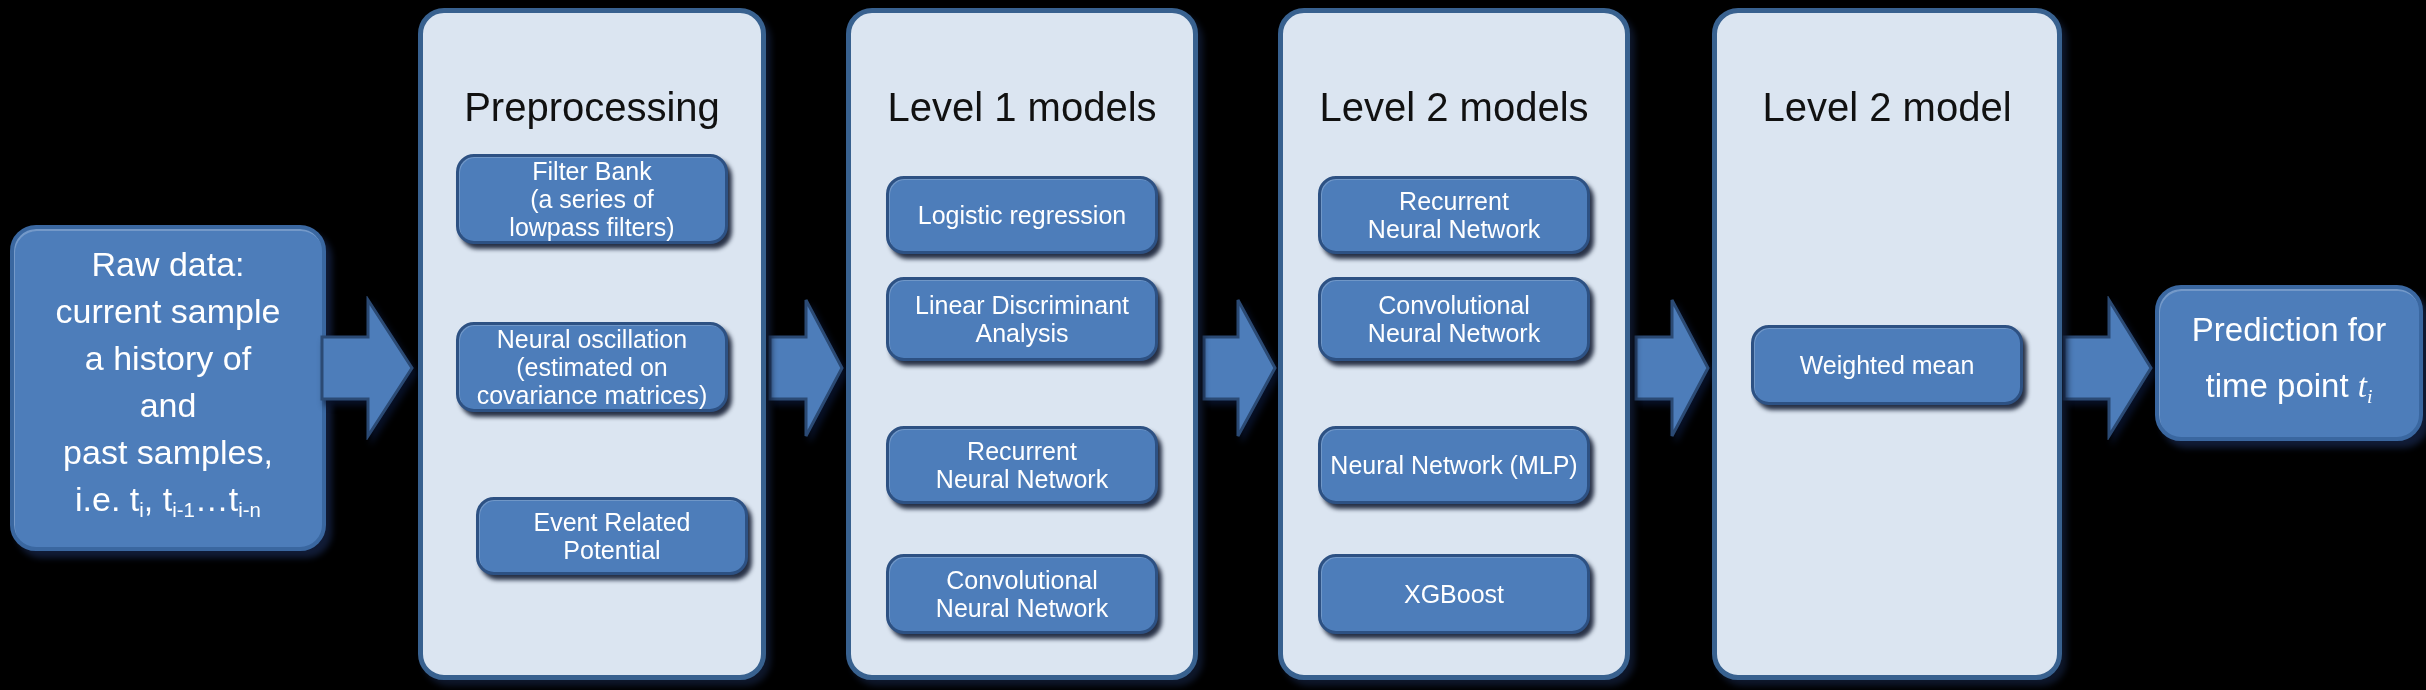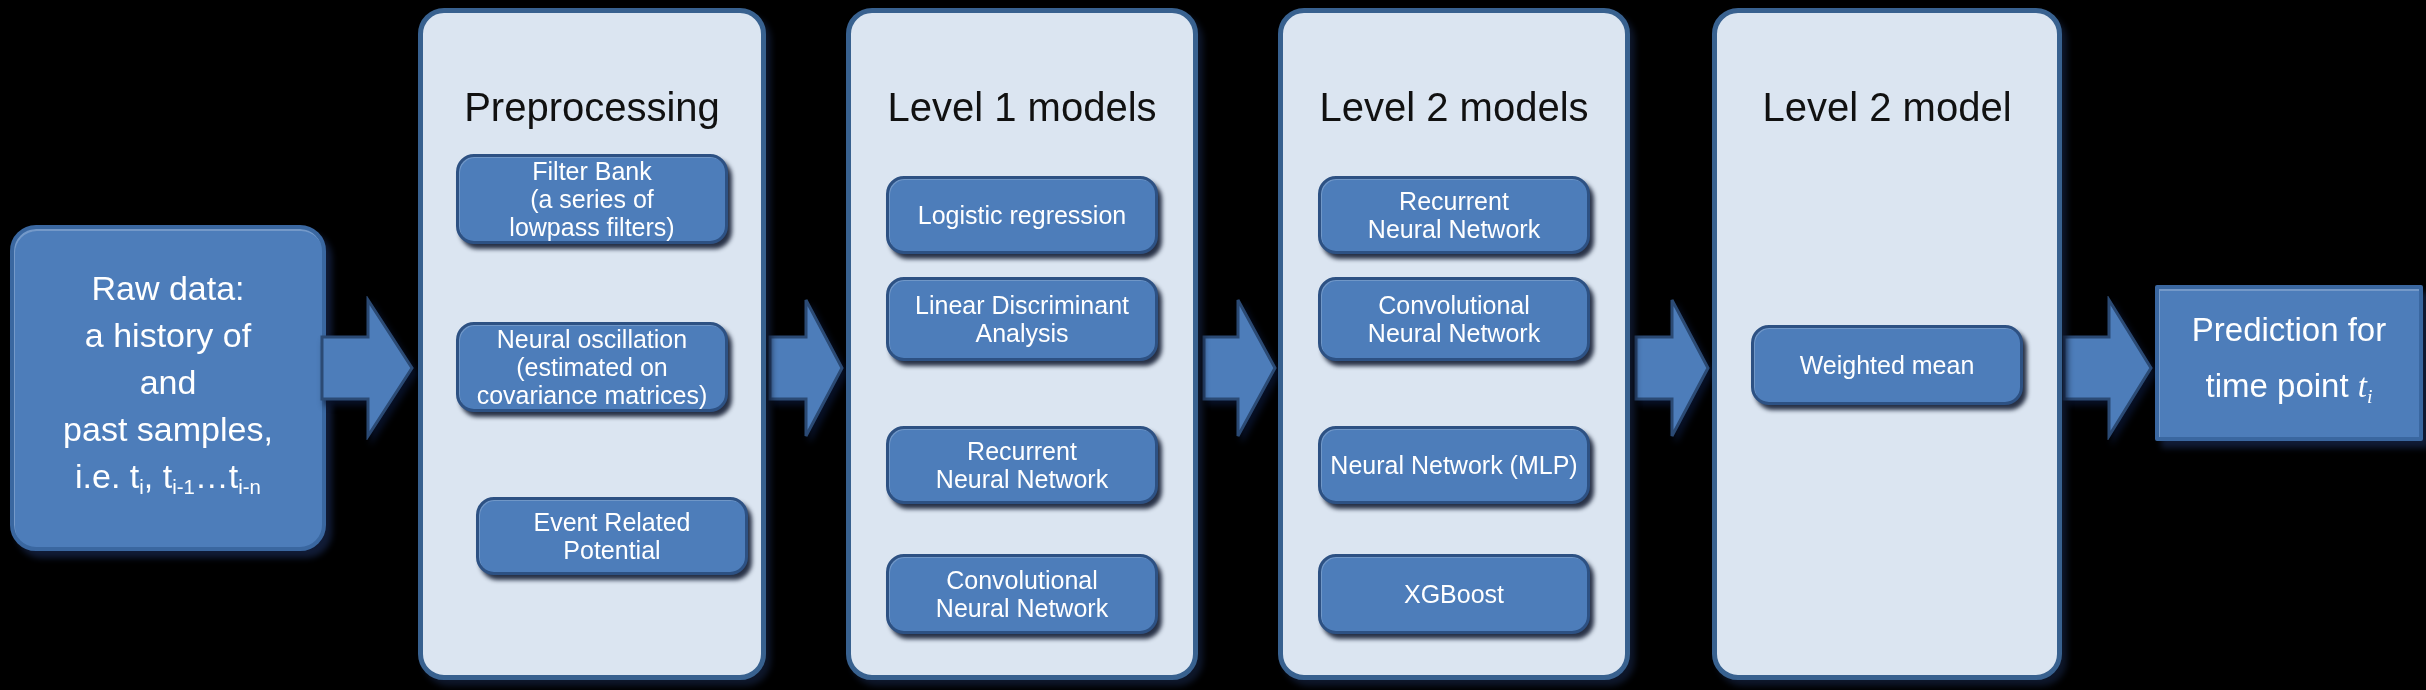--- a/index.html
+++ b/index.html
@@ -19,21 +19,21 @@
   }
   
   .node{
     position:absolute;background:var(--node-fill);
     border:4px solid #3a67a0;border-radius:26px;
     box-shadow:6px 7px 6px rgba(18,30,58,0.95), inset 1px 2px 0 rgba(255,255,255,0.22);
     color:var(--node-text);display:flex;align-items:center;justify-content:center;
     text-align:center;
   }
   .node.raw{left:10px;top:200px;width:308px;height:318px;font-size:34px;line-height:47px;margin-top:25px;}
-  .node.prediction{left:2155px;top:285px;width:260px;height:148px;font-size:33px;line-height:56px;border-radius:2px;}
+  .node.prediction{left:2155px;top:285px;width:260px;height:148px;font-size:33px;line-height:56px;border-radius:26px;}
   
   .container{
     position:absolute;top:8px;height:672px;background:var(--container-fill);
     border:5px solid var(--container-border);border-radius:26px;
     box-shadow:5px 6px 6px rgba(15,25,48,0.9);
     box-sizing:border-box;
   }
   .c0{left:418px;width:348px;}
   .c1{left:846px;width:352px;}
   .c2{left:1278px;width:352px;padding-left:20px;}
@@ -69,20 +69,21 @@
   .ital{font-style:italic;font-family:"Liberation Serif", serif;}
 </style>
 </head>
 <body>
 
 <div class="stage">
 
   <div class="node raw">
     <div>
       <div>Raw data:</div>
+      <div>current sample</div>
       <div>a history of</div>
       <div>and</div>
       <div>past samples,</div>
       <div><span>i.e. t</span><span class="sub">i</span><span>, t</span><span class="sub">i-1</span><span>…t</span><span class="sub">i-n</span></div>
     </div>
   </div>
 
   <svg class="arrow" style="left:320px;width:94px" viewBox="0 0 94 144" preserveAspectRatio="none">
     <polygon points="2,41 48,41 48,4 92,72 48,140 48,103 2,103"></polygon>
   </svg>

